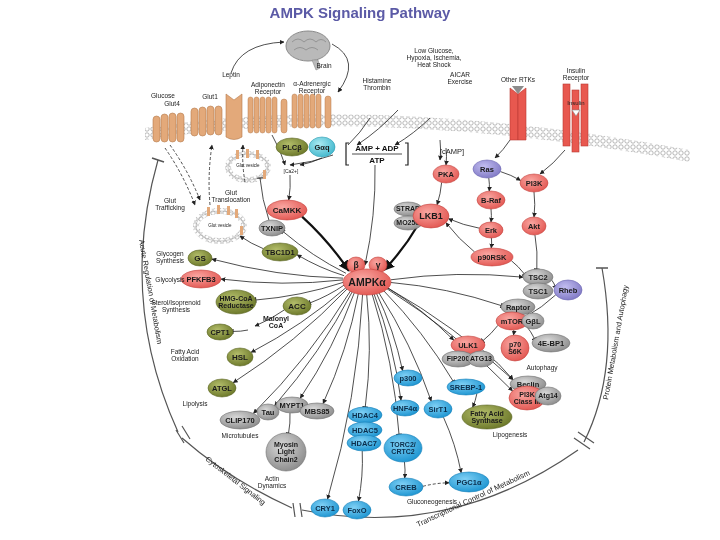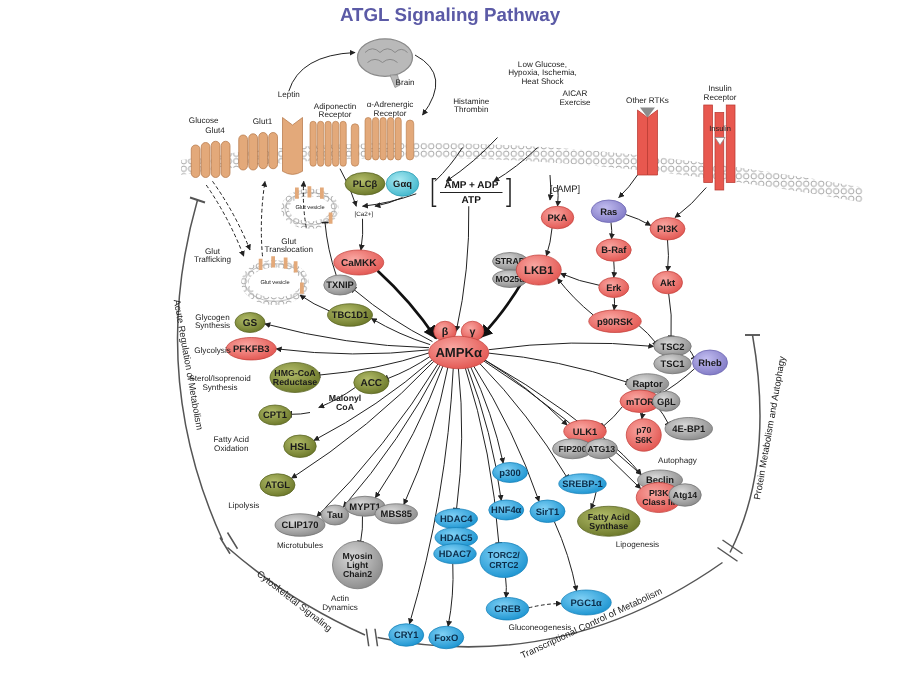--- a/index.html
+++ b/index.html
@@ -5,21 +5,21 @@
   html, body { margin:0; padding:0; background:#ffffff; }
   body { width:720px; height:540px; position:relative; overflow:hidden; font-family:"Liberation Sans", sans-serif; }
   #title { position:absolute; left:0; top:4px; width:720px; text-align:center; font-weight:bold; font-size:15px; color:#5b5aa6; }
   svg#diagram { position:absolute; left:0; top:0; }
   .lbl { font-family:"Liberation Sans", sans-serif; font-size:7.5px; fill:#222; }
   .arc-lbl { font-family:"Liberation Sans", sans-serif; font-size:7.5px; fill:#222; }
 </style>
 </head>
 <body>
 
-<div id="title">ATGL Signaling Pathway</div>
+<div id="title">AMPK Signaling Pathway</div>
 
 <svg id="diagram" width="720" height="540" viewBox="0 0 720 540" xmlns="http://www.w3.org/2000/svg">
   <defs>
     <marker id="arr" viewBox="0 0 10 10" refX="9" refY="5" markerWidth="6" markerHeight="6" orient="auto-start-reverse">
       <path d="M0,0 L10,5 L0,10 z" fill="#222"></path>
     </marker>
     <marker id="arrBig" viewBox="0 0 10 10" refX="9" refY="5" markerWidth="5" markerHeight="5" orient="auto">
       <path d="M0,0 L10,5 L0,10 z" fill="#111"></path>
     </marker>
     <marker id="tee" viewBox="0 0 10 10" refX="5" refY="5" markerWidth="7" markerHeight="7" orient="auto">

